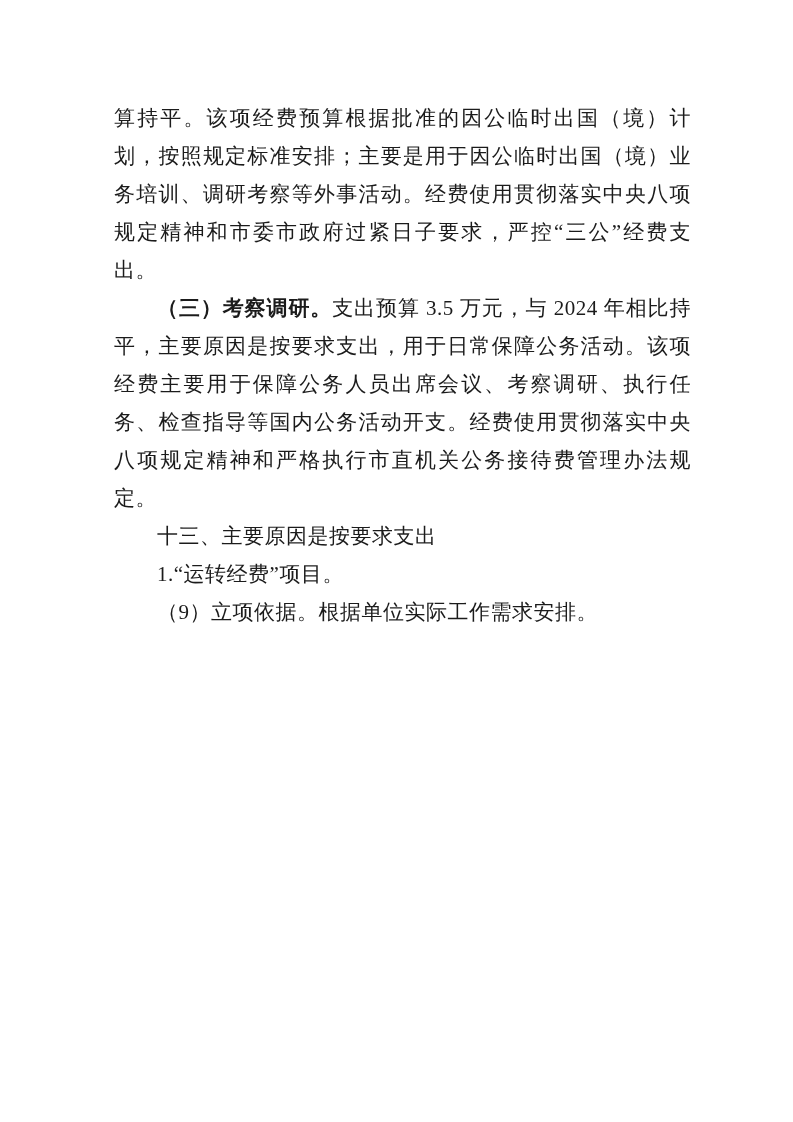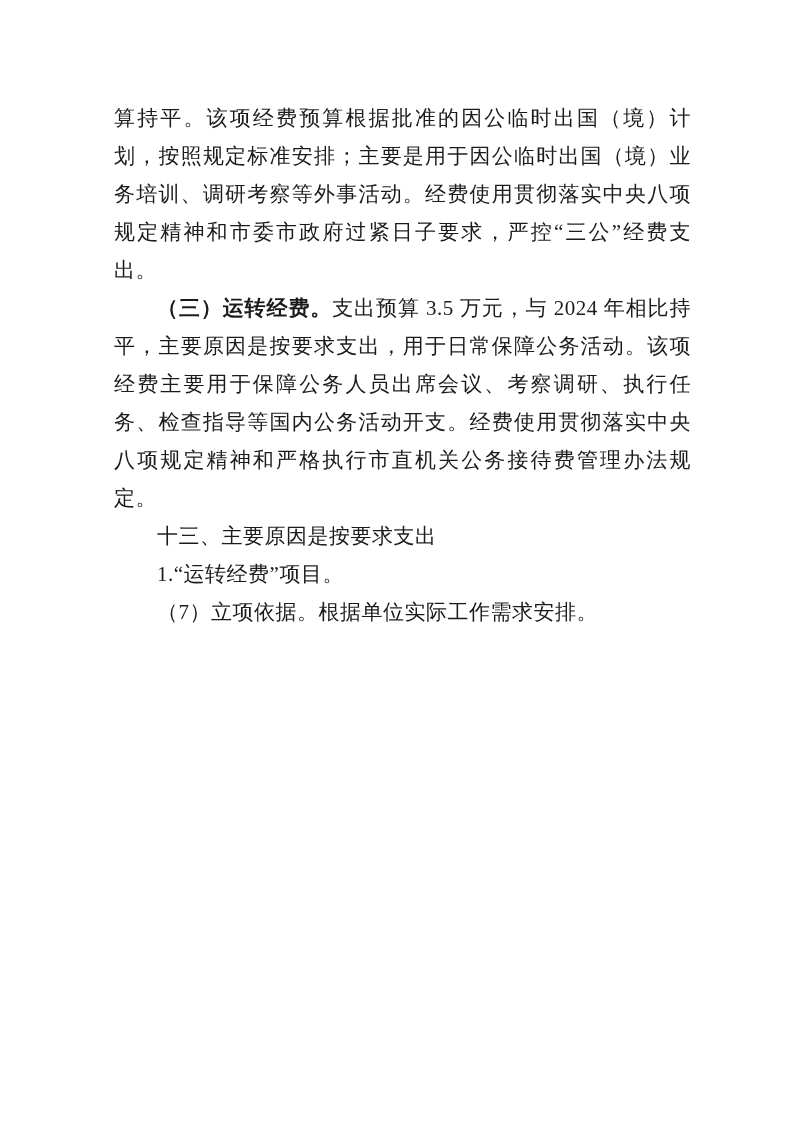--- a/index.html
+++ b/index.html
@@ -54,30 +54,30 @@
 
 <div class="page">
   <main class="doc">
 
     <p>
       <span>算持平。该项经费预算根据批准的因公临时出国（境）计划，按照规定标准安排；主要是用于因公临时出国（境）业务培训、调研考察等外事活动。经费使用贯彻落实中央八项规定精神和市委市政府过紧日子要求，严控“三公”经费支出。</span>
     </p>
 
 
     <p class="indent">
-      <span class="lead">（三）运转经费。</span><span>支出预算 3.5 万元，与 2024 年相比持平，主要原因是按要求支出，用于日常保障公务活动。该项经费主要用于保障公务人员出席会议、考察调研、执行任务、检查指导等国内公务活动开支。经费使用贯彻落实中央八项规定精神和严格执行市直机关公务接待费管理办法规定。</span>
+      <span class="lead">（三）考察调研。</span><span>支出预算 3.5 万元，与 2024 年相比持平，主要原因是按要求支出，用于日常保障公务活动。该项经费主要用于保障公务人员出席会议、考察调研、执行任务、检查指导等国内公务活动开支。经费使用贯彻落实中央八项规定精神和严格执行市直机关公务接待费管理办法规定。</span>
     </p>
 
     <h2 class="h-hei indent">十三、主要原因是按要求支出</h2>
 
 
     <h4 class="h-song indent">1.“运转经费”项目。</h4>
 
 
-    <p class="indent">（7）立项依据。根据单位实际工作需求安排。</p>
+    <p class="indent">（9）立项依据。根据单位实际工作需求安排。</p>
 
 
   </main>
 
   <footer class="page-footer">
     <span>- 19 -</span>
   </footer>
 </div>
 
 </body></html>

